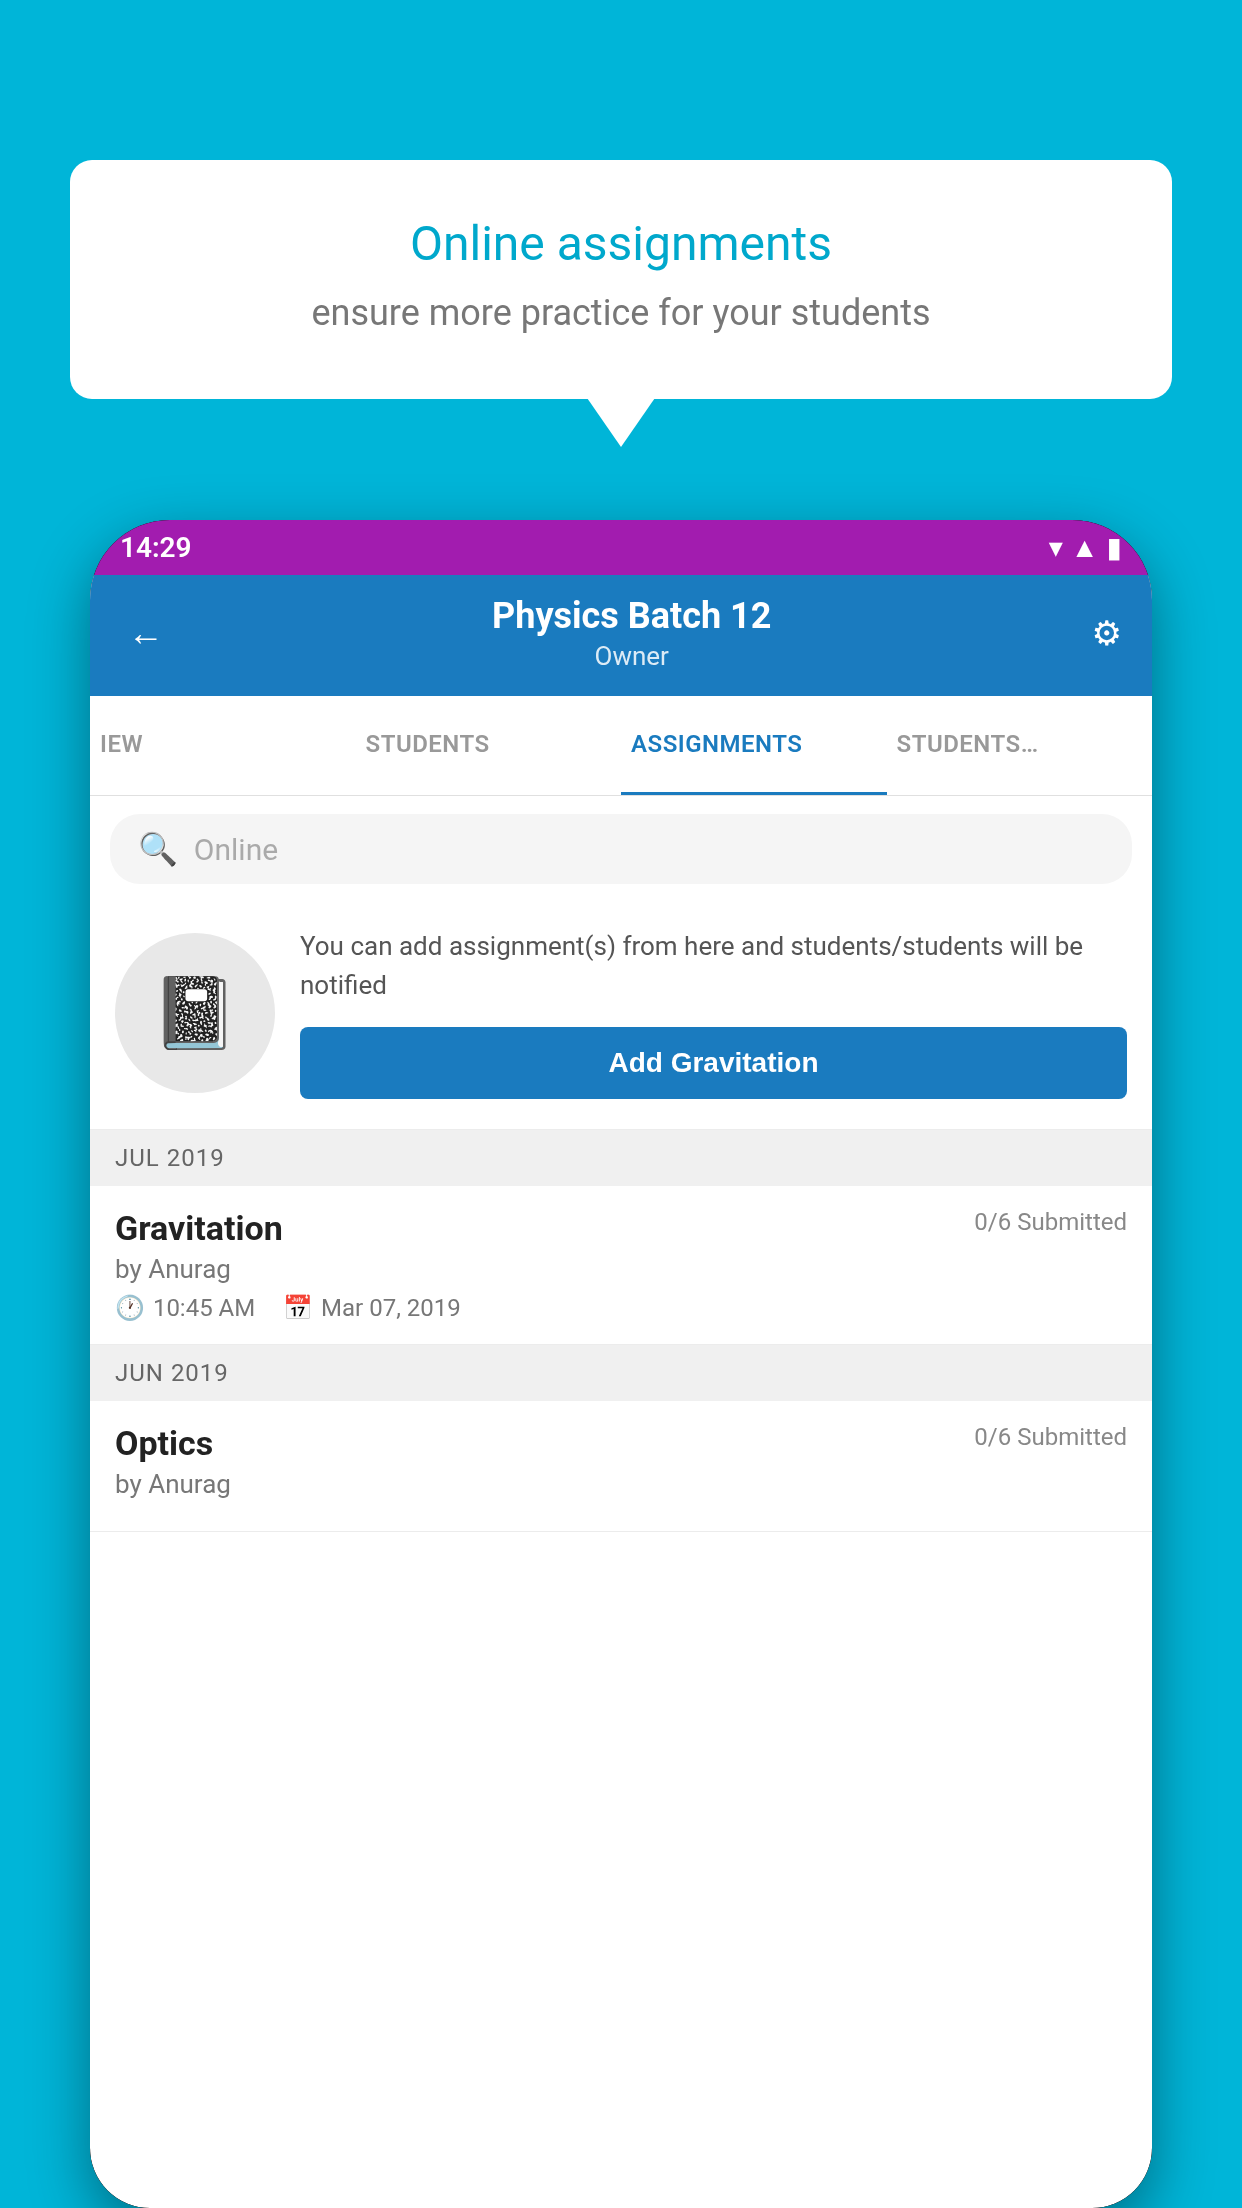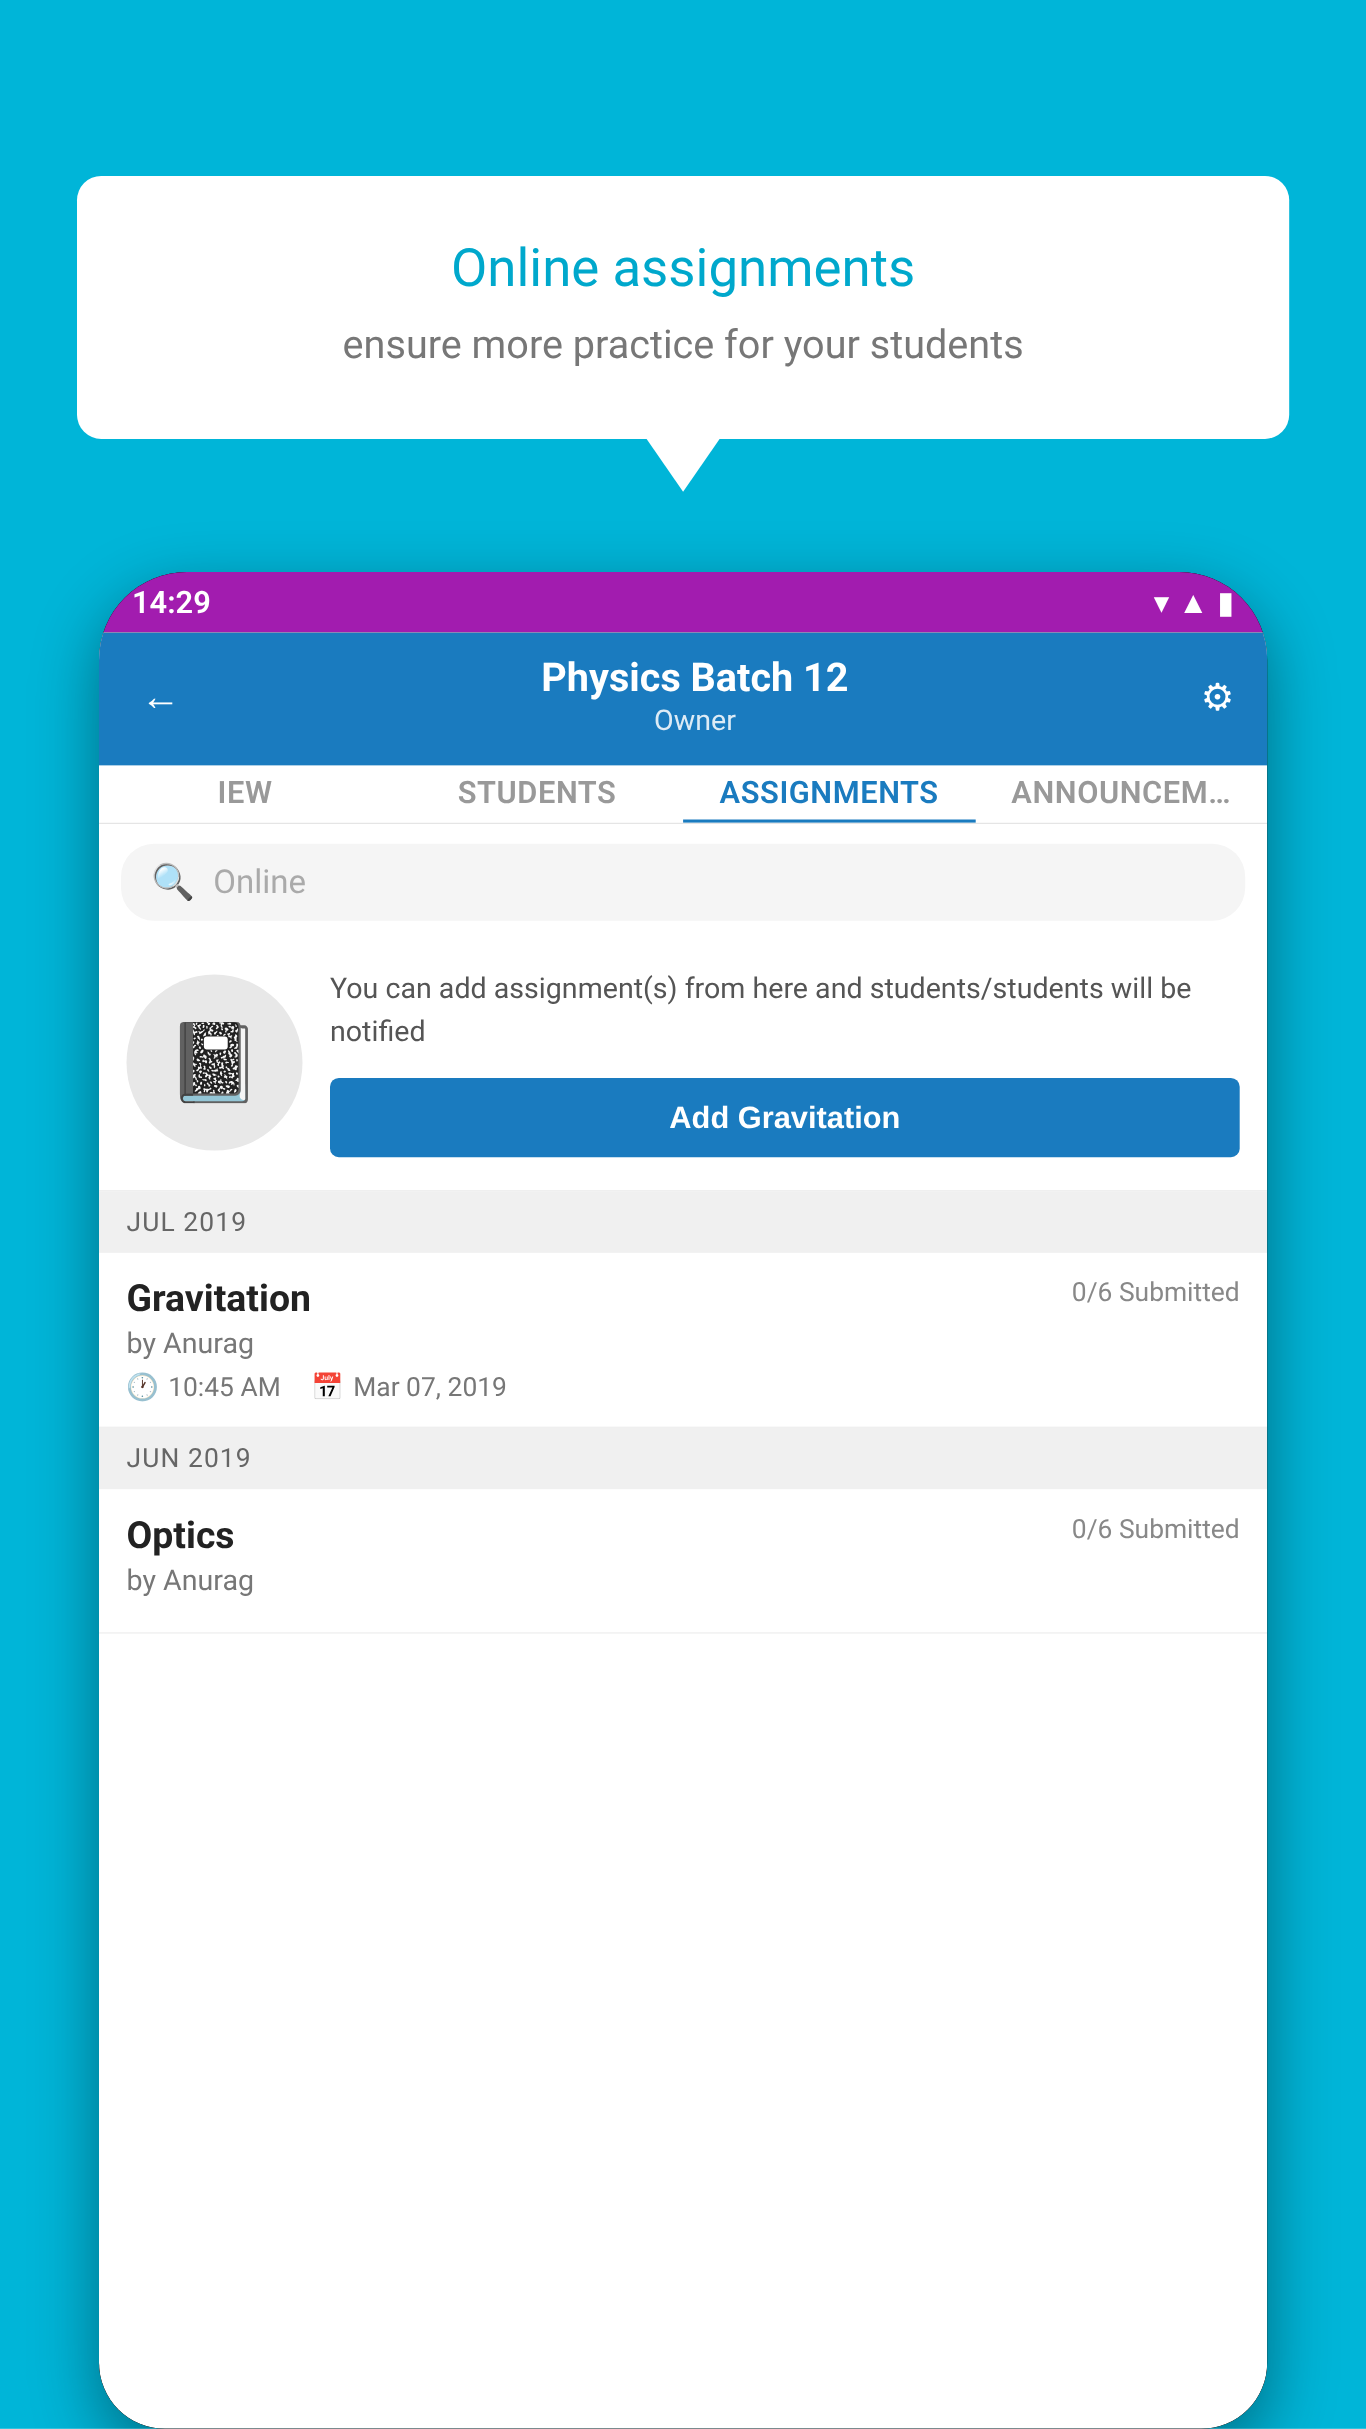--- a/index.html
+++ b/index.html
@@ -126,23 +126,23 @@
     
     .tabs-bar {
       background: white;
       display: flex;
       border-bottom: 1px solid #e0e0e0;
       overflow: hidden;
     }
 
     .tab {
       flex: 1;
-      text-align: center;
-      padding: 8px 10px;
-      font-size: 28px;
+      text-align: left;
+      padding: 34px 10px;
+      font-size: 24px;
       font-weight: 600;
       color: #999;
       letter-spacing: 0.5px;
       cursor: pointer;
       border-bottom: 3px solid transparent;
       position: relative;
     }
 
     .tab.active {
       color: #1a7bbf;
@@ -328,21 +328,21 @@
         <div class="tab">
           <span>IEW</span>
         </div>
         <div class="tab">
           <span>STUDENTS</span>
         </div>
         <div class="tab active">
           <span>ASSIGNMENTS</span>
         </div>
         <div class="tab">
-          <span>ANNOUNCEM…</span>
+          <span>STUDENTS…</span>
         </div>
       </div>
 
       <div class="search-bar">
         <div class="search-input-wrap">
           <span class="search-icon-wrap">🔍</span>
           <span class="search-placeholder">Online</span>
         </div>
       </div>
 

